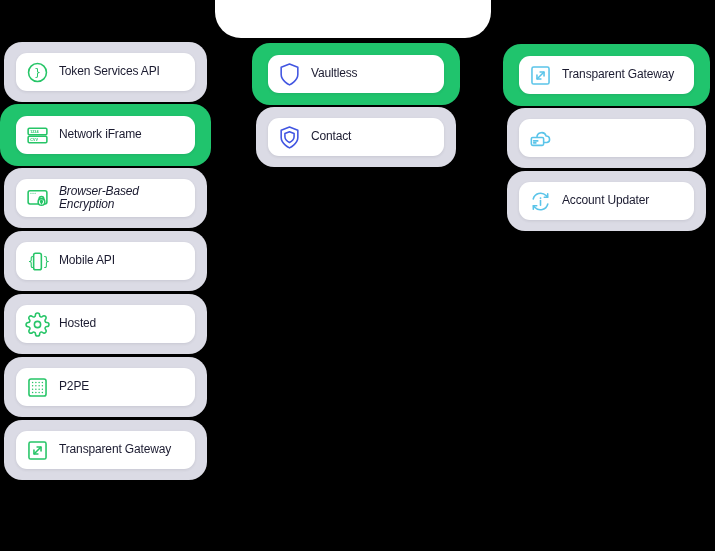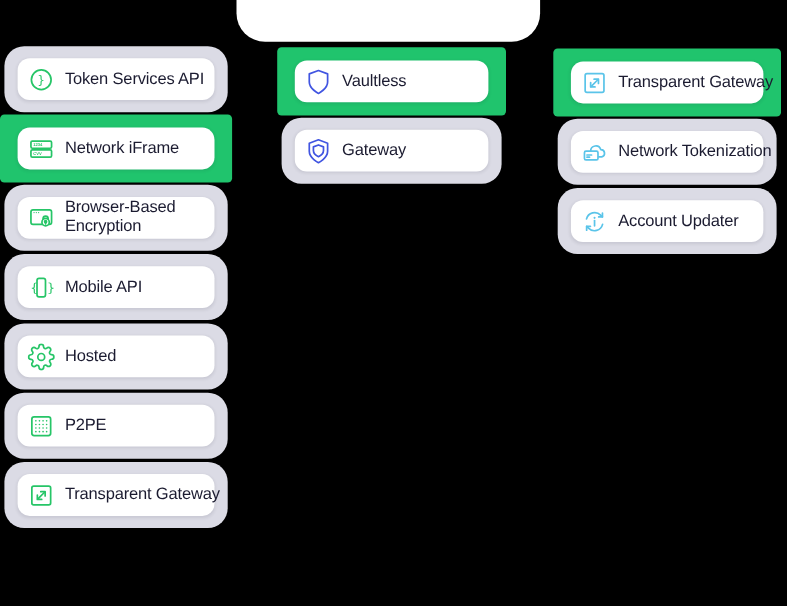--- a/index.html
+++ b/index.html
@@ -16,35 +16,35 @@
   .col{position:absolute;display:flex;flex-direction:column;gap:3px;}
   #col-0{left:4px;top:42px;width:203px;}
   #col-1{left:256px;top:44px;width:200px;}
   #col-2{left:507px;top:45px;width:199px;}
   .opt{
     box-sizing:border-box;height:60px;flex:none;
     background:var(--gray,#DBDBE5);border-radius:18px;padding:11px 12px;
   }
   .opt.hl{
     height:62px;margin:-1px -4px;
-    background:var(--green,#20C46D);border-radius:4px;padding:12px 16px;
+    background:var(--green,#20C46D);border-radius:18px;padding:12px 16px;
   }
   .card{
     box-sizing:border-box;height:100%;width:100%;
     background:#fff;border-radius:11px;
     display:flex;align-items:center;gap:9px;padding:0 9px;
     box-shadow:0 1px 3px rgba(27,27,48,0.10);
   }
   .icn{width:25px;height:25px;flex:none;display:flex;align-items:center;justify-content:center;}
   .icn svg{width:25px;height:25px;display:block;}
   .lbl{
-    font-size:15px;line-height:1.12;letter-spacing:-0.15px;
+    font-size:12px;line-height:1.12;letter-spacing:-0.15px;
     color:var(--text,#1B1B30);white-space:nowrap;
   }
-  .lbl.wrap{white-space:normal;}
+  .lbl.wrap{white-space:normal;font-style:italic;}
 </style>
 </head>
 <body style="--gray: #DBDBE5; --green: #20C46D; --text: #1B1B30; background: rgb(0, 0, 0);">
 
 <div class="stage">
   <div class="top-pill"></div>
   <div class="col" id="col-0">
       <div class="opt">
         <div class="card">
           <span class="icn">
@@ -161,21 +161,21 @@
         </div>
       </div>
       <div class="opt">
         <div class="card">
           <span class="icn">
             <svg viewBox="0 0 24 24" fill="none" stroke="#4155E1" stroke-width="1.5" stroke-linecap="round" stroke-linejoin="round">
               <path d="M12 22s8-4 8-10V5l-8-3-8 3v7c0 6 8 10 8 10z"></path>
               <path d="M12 16.8s4.4-2.2 4.4-5.5V8.2L12 6.5 7.6 8.2v3.1c0 3.3 4.4 5.5 4.4 5.5z"></path>
             </svg>
           </span>
-          <span class="lbl">Gateway</span>
+          <span class="lbl">Contact</span>
         </div>
       </div>
     </div>
   <div class="col" id="col-2">
       <div class="opt hl">
         <div class="card">
           <span class="icn">
             <svg viewBox="0 0 24 24" fill="none" stroke="#5AC4E9" stroke-width="1.5" stroke-linecap="round" stroke-linejoin="round">
               <rect x="3.8" y="3.8" width="16.4" height="16.4" rx="1.6"></rect>
               <path d="M8.9 15.1l6.2-6.2"></path>
@@ -189,21 +189,20 @@
       <div class="opt">
         <div class="card">
           <span class="icn">
             <svg viewBox="0 0 24 24" fill="none" stroke="#5AC4E9" stroke-width="1.5" stroke-linecap="round" stroke-linejoin="round">
               <path d="M8.6 11a4.5 4.5 0 0 1 8.8-1.4h.2a3.2 3.2 0 0 1 .7 6.3h-2.6"></path>
               <rect x="3.2" y="11" width="11.8" height="7.6" rx="1.3" fill="#fff"></rect>
               <path d="M5.4 14.3h4"></path>
               <path d="M5.4 16.2h2.2"></path>
             </svg>
           </span>
-          <span class="lbl">Network Tokenization</span>
         </div>
       </div>
       <div class="opt">
         <div class="card">
           <span class="icn">
             <svg viewBox="0 0 24 24" fill="none" stroke="#5AC4E9" stroke-width="1.5" stroke-linecap="round" stroke-linejoin="round">
               <path d="M5 9.6A7.3 7.3 0 0 1 17.3 6.3l1.5 1.5"></path>
               <path d="M18.9 4.6v3.3h-3.3"></path>
               <path d="M19 14.4A7.3 7.3 0 0 1 6.7 17.7l-1.5-1.5"></path>
               <path d="M5.1 19.4v-3.3h3.3"></path>

